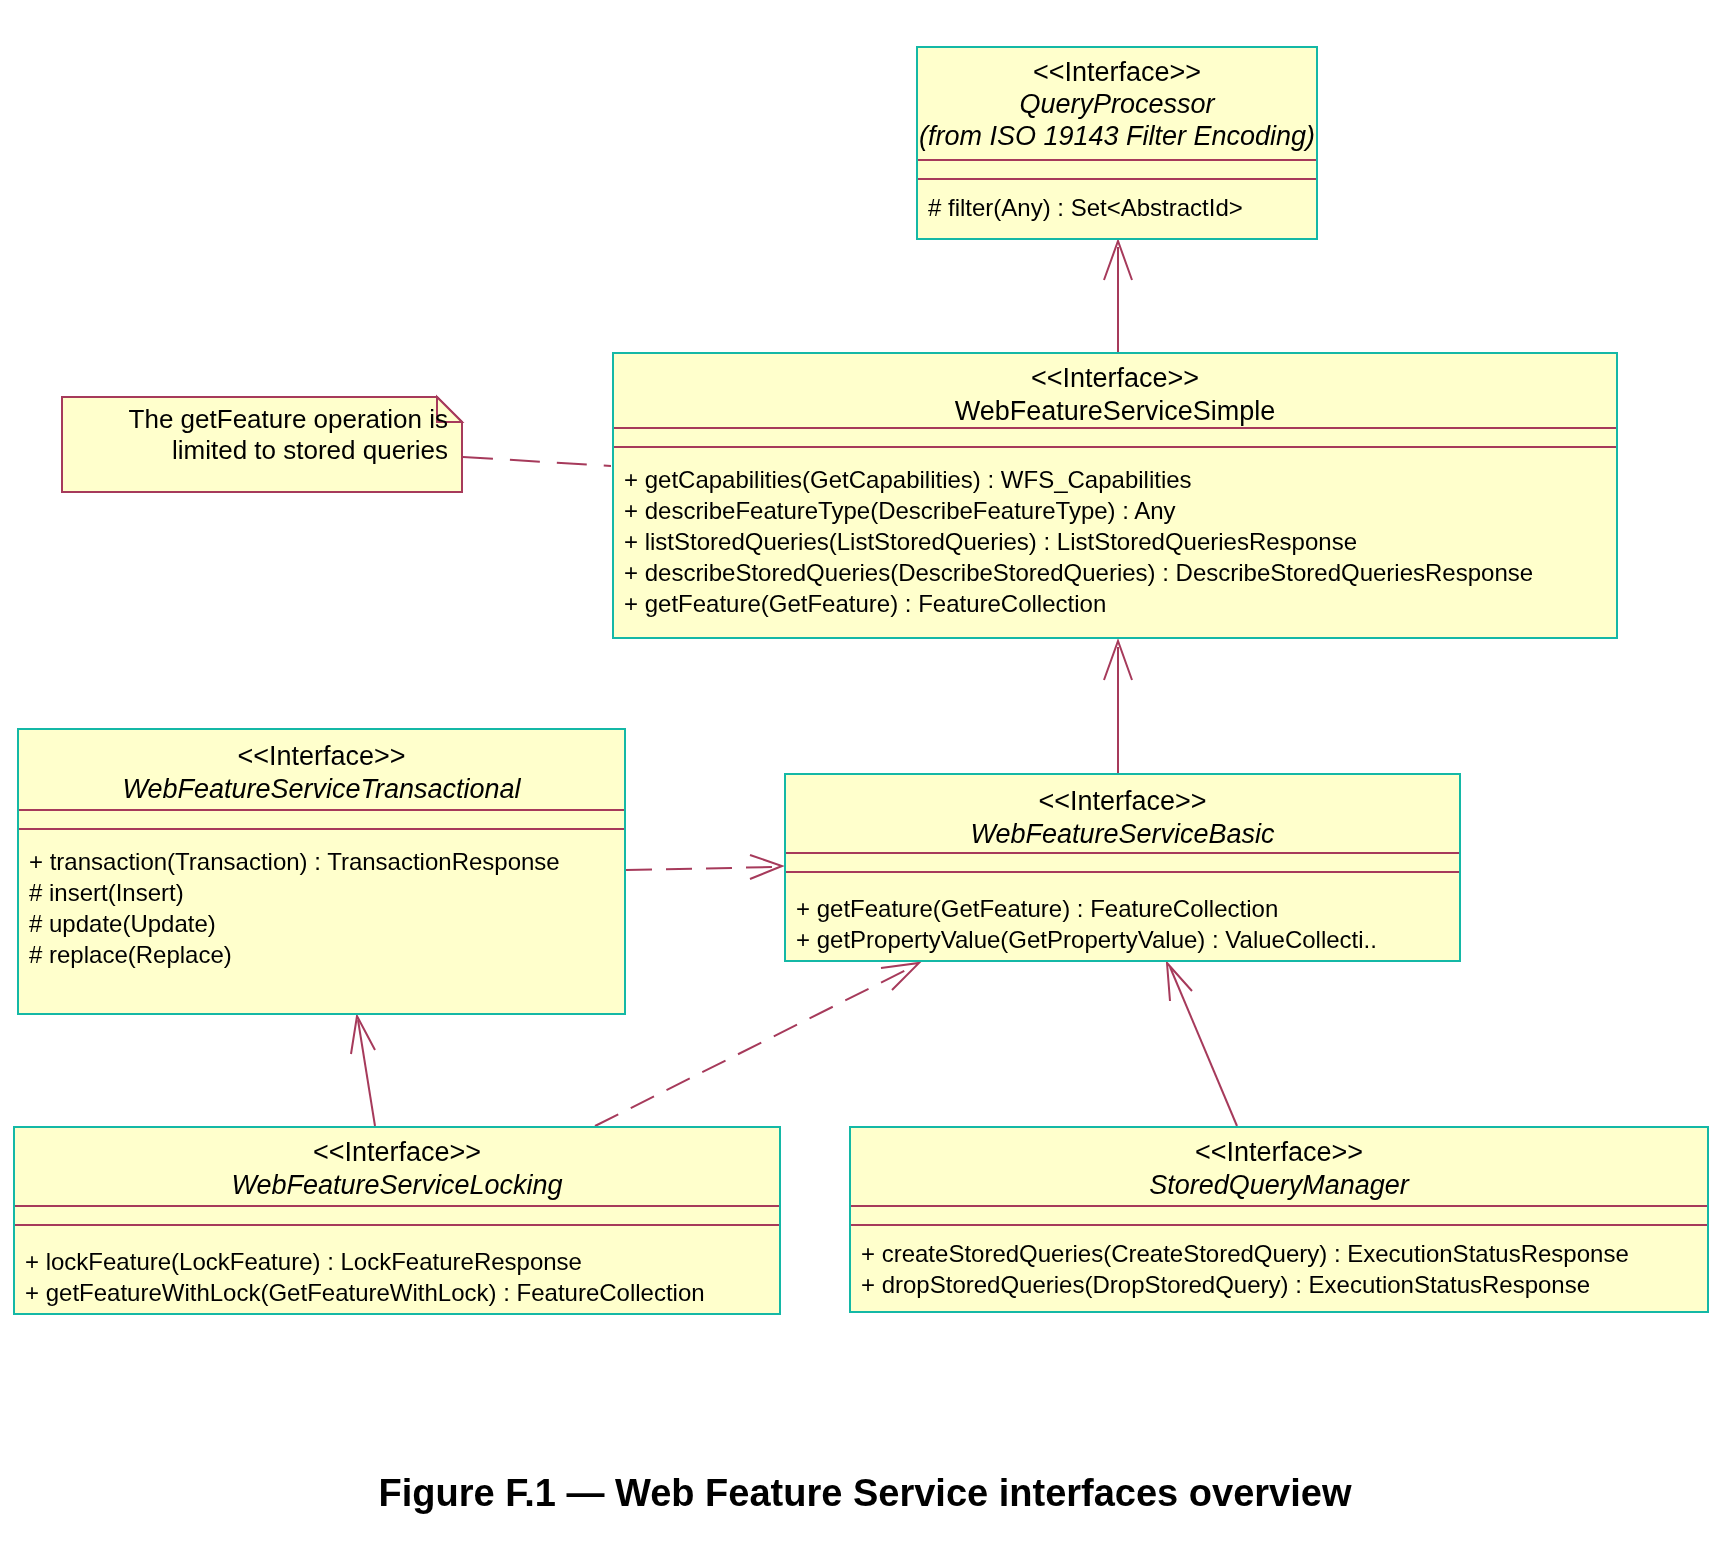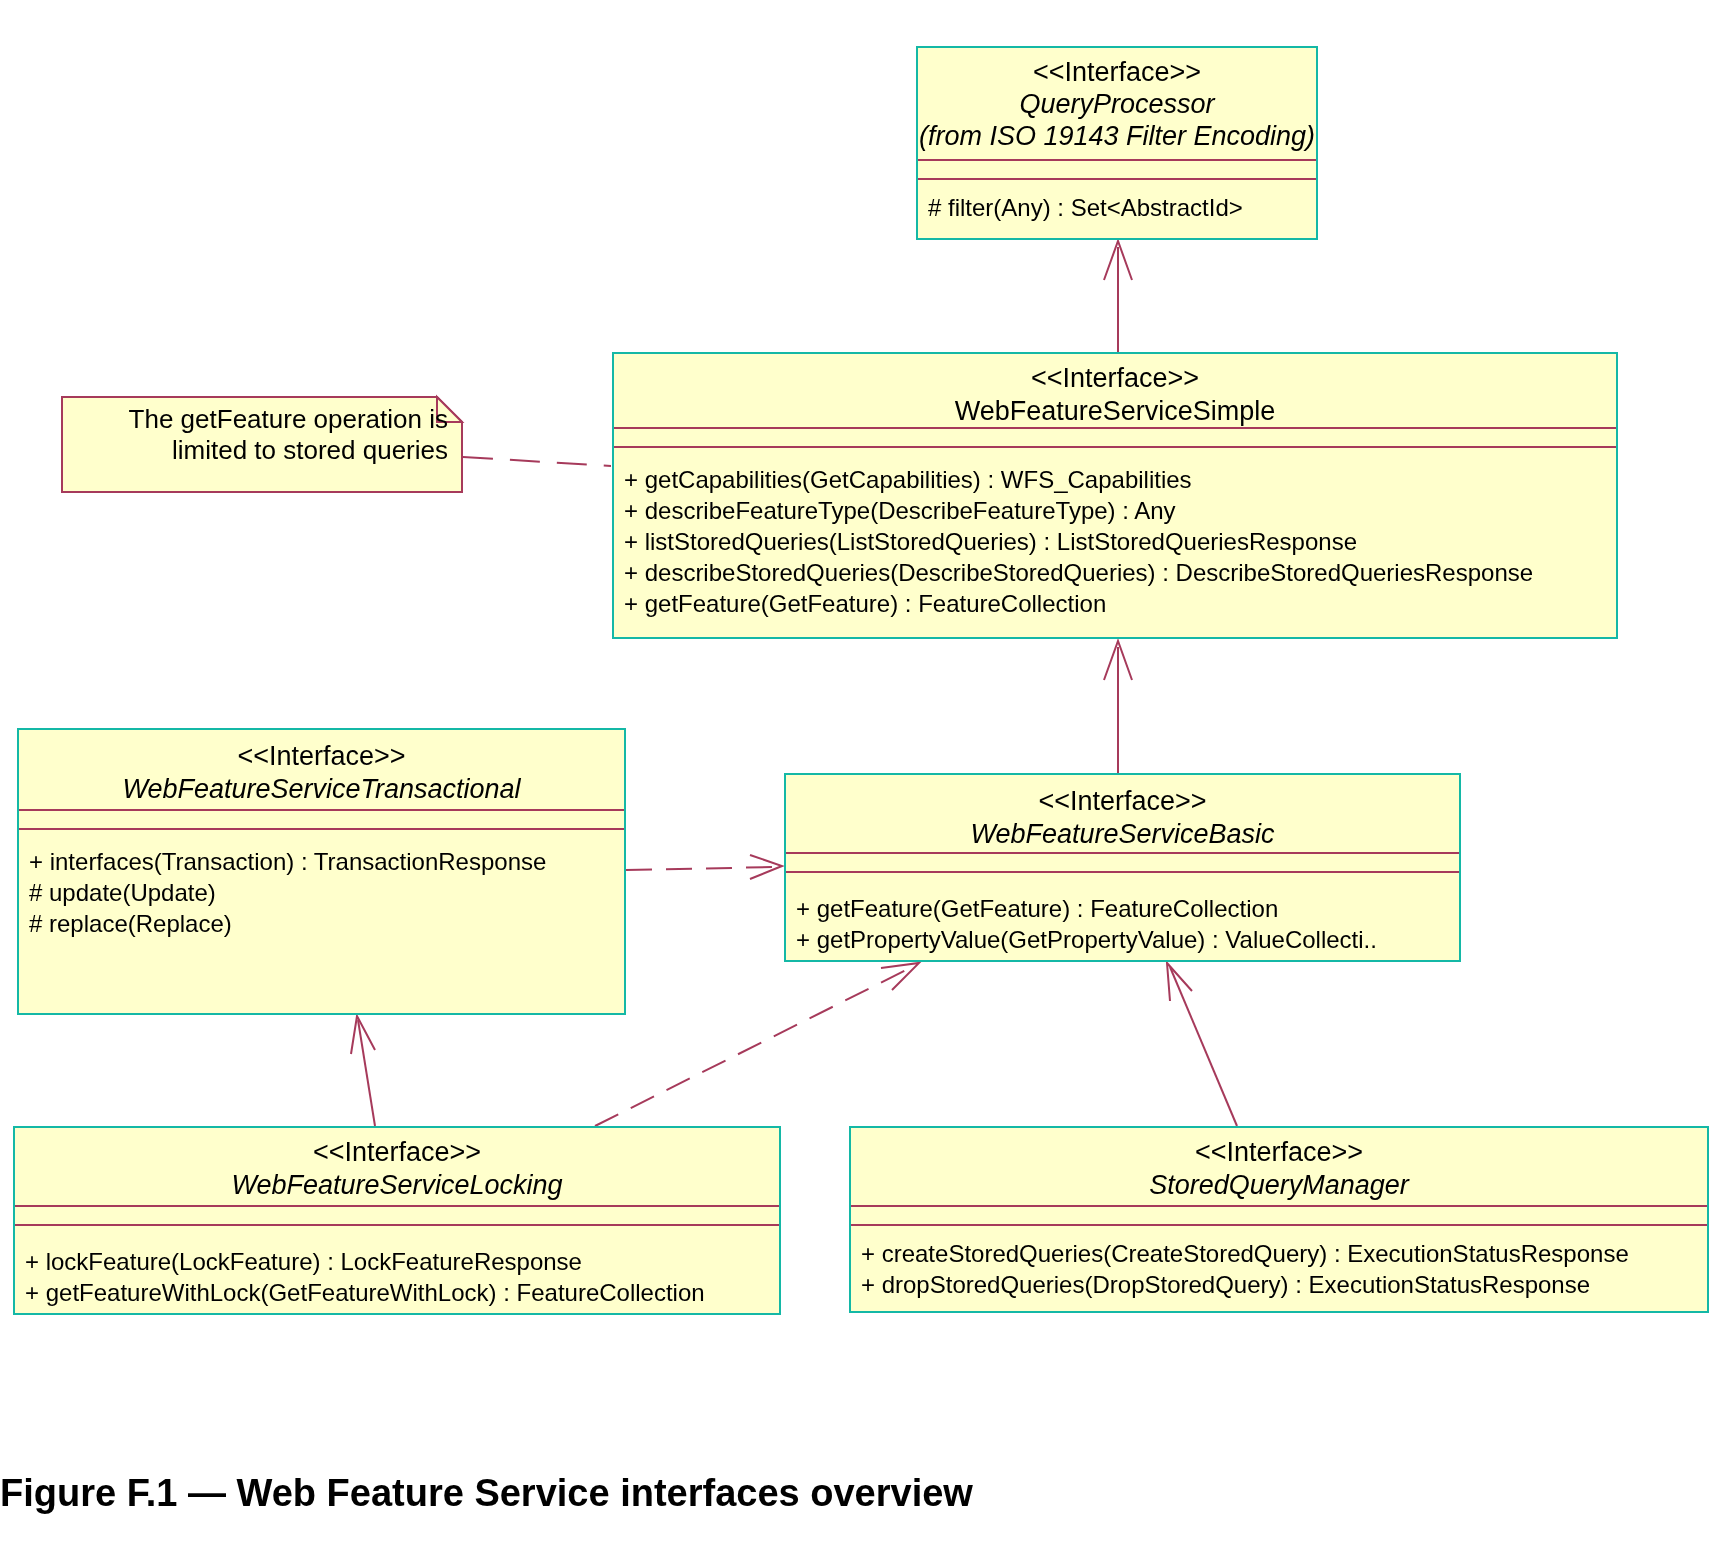--- a/index.html
+++ b/index.html
@@ -38,21 +38,21 @@
 
   #box-sqm{left:849px;top:1126px;width:860px;height:187px;}
   #box-sqm .title{height:77px;padding-top:8px;flex:none;}
   #box-sqm .methods{padding-top:12px;}
 
   #note-text{
     position:absolute;left:76px;top:404px;width:372px;z-index:1;
     font-size:26px;line-height:31px;text-align:right;
   }
   #caption{
-    position:absolute;left:0;top:1472px;width:1730px;
+    position:absolute;left:0;top:1472px;width:1730px;text-align:center;
     font-size:38px;font-weight:bold;z-index:1;
   }
 </style>
 </head>
 <body>
 
 <div id="canvas">
 
   <svg id="overlay" viewBox="0 0 1730 1557" xmlns="http://www.w3.org/2000/svg">
 
@@ -123,21 +123,22 @@
     </div>
   </div>
 
   <div class="box" id="box-trans">
     <div class="title">
       <div>&lt;&lt;Interface&gt;&gt;</div>
       <div class="it">WebFeatureServiceTransactional</div>
     </div>
     <div class="attrs"></div>
     <div class="methods">
-      <div class="m">+ interfaces(Transaction) : TransactionResponse</div>
+      <div class="m">+ transaction(Transaction) : TransactionResponse</div>
+      <div class="m"># insert(Insert)</div>
       <div class="m"># update(Update)</div>
       <div class="m"># replace(Replace)</div>
     </div>
   </div>
 
   <div class="box" id="box-basic">
     <div class="title">
       <div>&lt;&lt;Interface&gt;&gt;</div>
       <div class="it">WebFeatureServiceBasic</div>
     </div>

